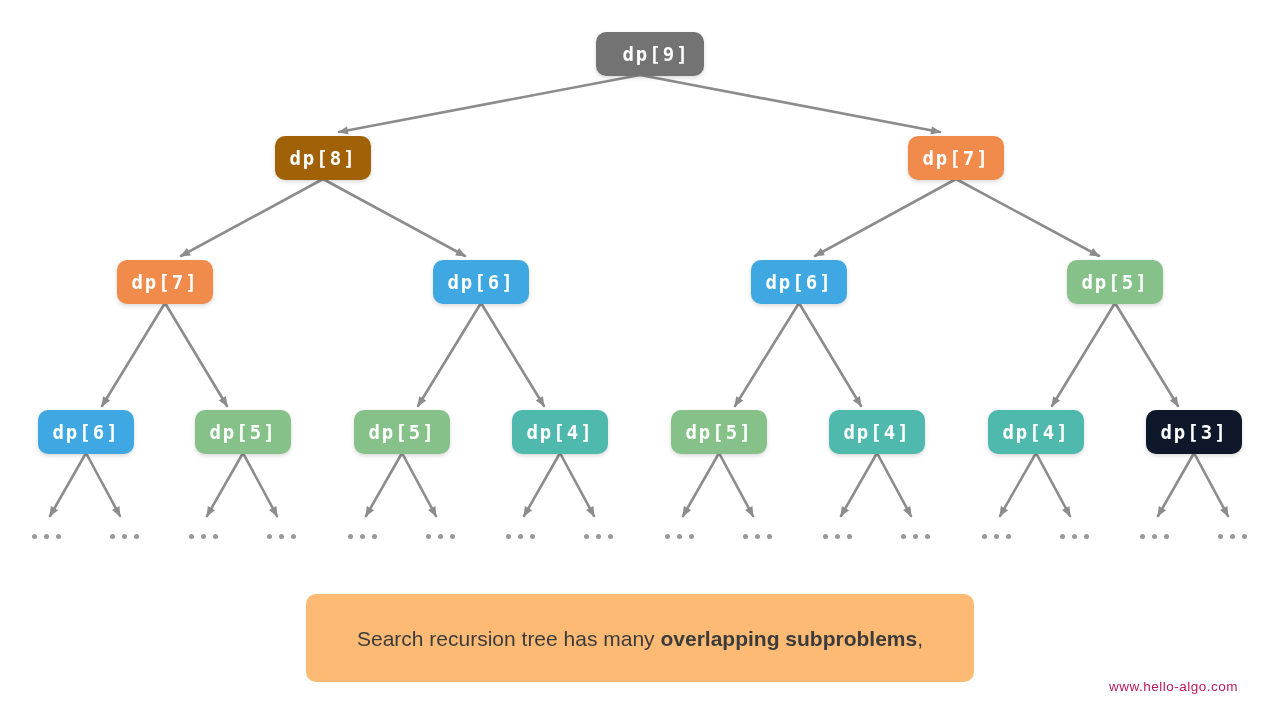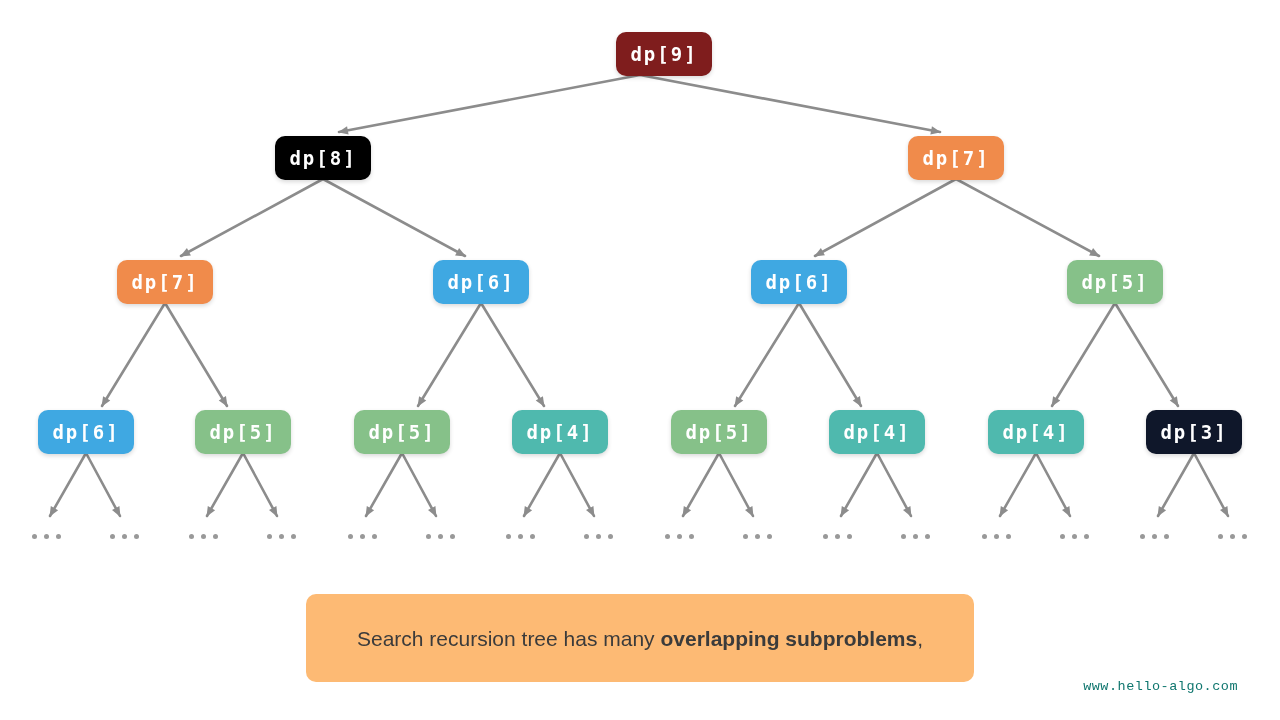--- a/index.html
+++ b/index.html
@@ -29,22 +29,22 @@
     position:absolute;left:306px;top:594px;width:668px;height:88px;
     background:#fdba74;border-radius:10px;
     display:flex;flex-direction:column;align-items:center;justify-content:center;
     color:#3b3b3b;font-size:21px;line-height:31px;
   }
   .cap-line{white-space:pre;}
   .bigo{font-family:"DejaVu Sans Mono",monospace;font-size:20px;margin-left:9px;}
   .bigo sup{font-weight:bold;font-size:14px;}
   .watermark{
     position:absolute;right:42px;top:679px;
-    font-family:Liberation Mono, monospace;
-    font-size:13.5px;color:#0f766e;letter-spacing:.5px;
+    font-family:Liberation Sans, sans-serif;
+    font-size:13.5px;color:#be185d;letter-spacing:.5px;
   }
 </style>
 </head>
 <body>
 
 <div id="canvas">
 
   <svg id="edges-svg">
     <defs>
       <marker id="arrow" viewBox="0 0 10 10" refX="9" refY="5" markerWidth="11" markerHeight="10" markerUnits="userSpaceOnUse" orient="auto">
@@ -77,22 +77,22 @@
       <line x1="719" y1="453" x2="753" y2="516" marker-end="url(#arrow)"></line>
       <line x1="877" y1="453" x2="841" y2="516" marker-end="url(#arrow)"></line>
       <line x1="877" y1="453" x2="911" y2="516" marker-end="url(#arrow)"></line>
       <line x1="1036" y1="453" x2="1000" y2="516" marker-end="url(#arrow)"></line>
       <line x1="1036" y1="453" x2="1070" y2="516" marker-end="url(#arrow)"></line>
       <line x1="1194" y1="453" x2="1158" y2="516" marker-end="url(#arrow)"></line>
       <line x1="1194" y1="453" x2="1228" y2="516" marker-end="url(#arrow)"></line>
     </svg>
 
   <div id="nodes-layer">
-      <div class="node" style="left: 616px; top: 32px; background: #7f1d1d;">dp[9]</div>
-      <div class="node" style="left: 275px; top: 136px; background: #000000;">dp[8]</div>
+      <div class="node" style="left: 596px; top: 32px; background: #737373; padding-left: 12px;">dp[9]</div>
+      <div class="node" style="left: 275px; top: 136px; background: #a16207;">dp[8]</div>
       <div class="node" style="left: 908px; top: 136px; background: rgb(240, 139, 75);">dp[7]</div>
       <div class="node" style="left: 117px; top: 260px; background: rgb(240, 139, 75);">dp[7]</div>
       <div class="node" style="left: 433px; top: 260px; background: rgb(63, 168, 226);">dp[6]</div>
       <div class="node" style="left: 751px; top: 260px; background: rgb(63, 168, 226);">dp[6]</div>
       <div class="node" style="left: 1067px; top: 260px; background: rgb(134, 193, 137);">dp[5]</div>
       <div class="node" style="left: 38px; top: 410px; background: rgb(63, 168, 226);">dp[6]</div>
       <div class="node" style="left: 195px; top: 410px; background: rgb(134, 193, 137);">dp[5]</div>
       <div class="node" style="left: 354px; top: 410px; background: rgb(134, 193, 137);">dp[5]</div>
       <div class="node" style="left: 512px; top: 410px; background: rgb(79, 185, 174);">dp[4]</div>
       <div class="node" style="left: 671px; top: 410px; background: rgb(134, 193, 137);">dp[5]</div>

